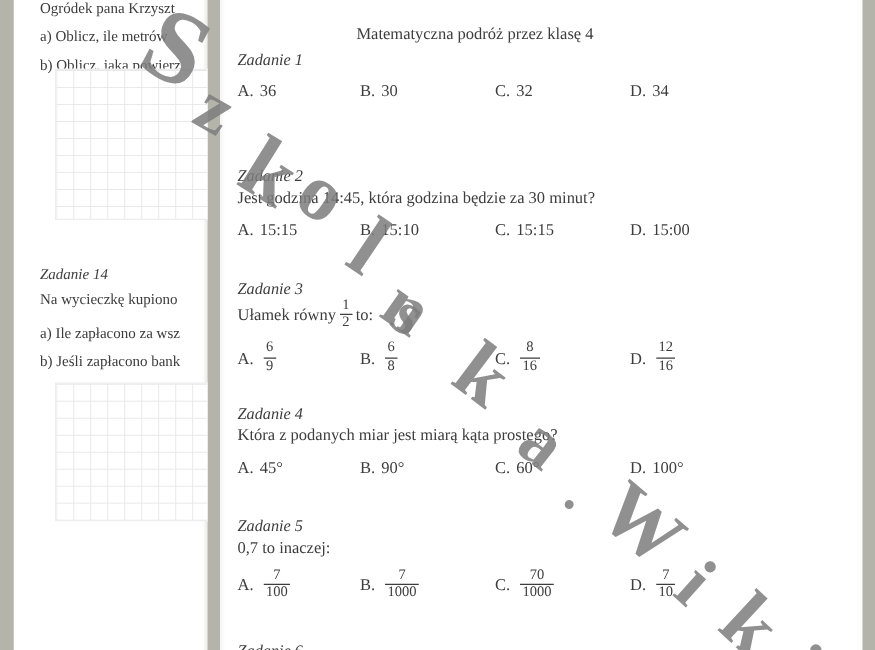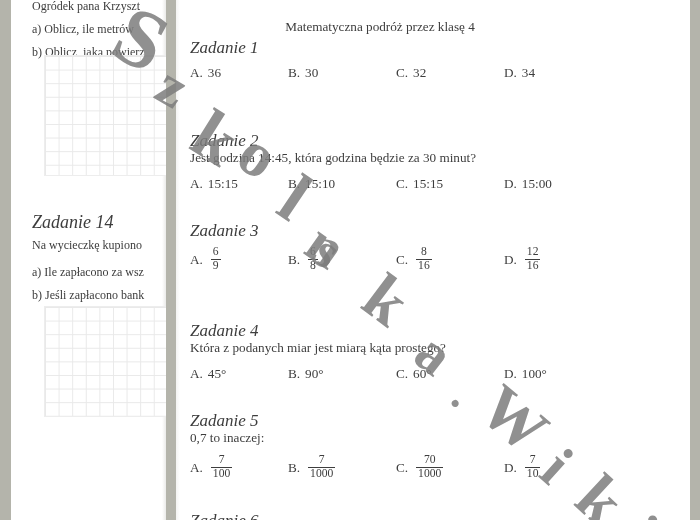--- a/index.html
+++ b/index.html
@@ -67,21 +67,21 @@
   }
   .l-line {
     font-size: 12px;
     line-height: 1.0;
     white-space: nowrap;
     color: #3c3c3c;
   }
   .l-gap-sm { height: 11px; }
   .task-label {
     font-style: italic;
-    font-size: 18px;
+    font-size: 12px;
     white-space: nowrap;
   }
 
   
   .grid-box {
     background-color: #ffffff;
     background-image:
       linear-gradient(to right, #e9e9e9 1px, transparent 1px),
       linear-gradient(to bottom, #e9e9e9 1px, transparent 1px);
     background-size: 13.6px 13.6px;
@@ -114,21 +114,21 @@
     white-space: nowrap;
   }
 
   .task {
     position: absolute;
     left: 14px;
     width: 500px;
   }
   .t-label {
     font-style: italic;
-    font-size: 17px;
+    font-size: 13px;
     line-height: 16px;
     white-space: nowrap;
   }
   .t-prompt {
     font-size: 13.2px;
     line-height: 18px;
     white-space: nowrap;
     display: flex;
     align-items: center;
     gap: 0px;
@@ -264,20 +264,28 @@
           </div>
           <div class="ans ans-3">
             <span class="lt">D.</span>
             <span>15:00</span>
           </div>
         </div>
       </div>
 
       <div class="task" id="task-3" style="top:253px;">
         <div class="t-label">Zadanie 3</div>
+        <div class="t-prompt">
+          <span>Ułamek równy</span>
+          <span class="frac">
+            <span class="num">1</span>
+            <span class="den">2</span>
+          </span>
+          <span>to:</span>
+        </div>
         <div class="t-answers" style="height:34px;">
           <div class="ans ans-0">
             <span class="lt">A.</span>
             <span class="frac">
               <span class="num">6</span>
               <span class="den">9</span>
             </span>
           </div>
           <div class="ans ans-1">
             <span class="lt">B.</span>

